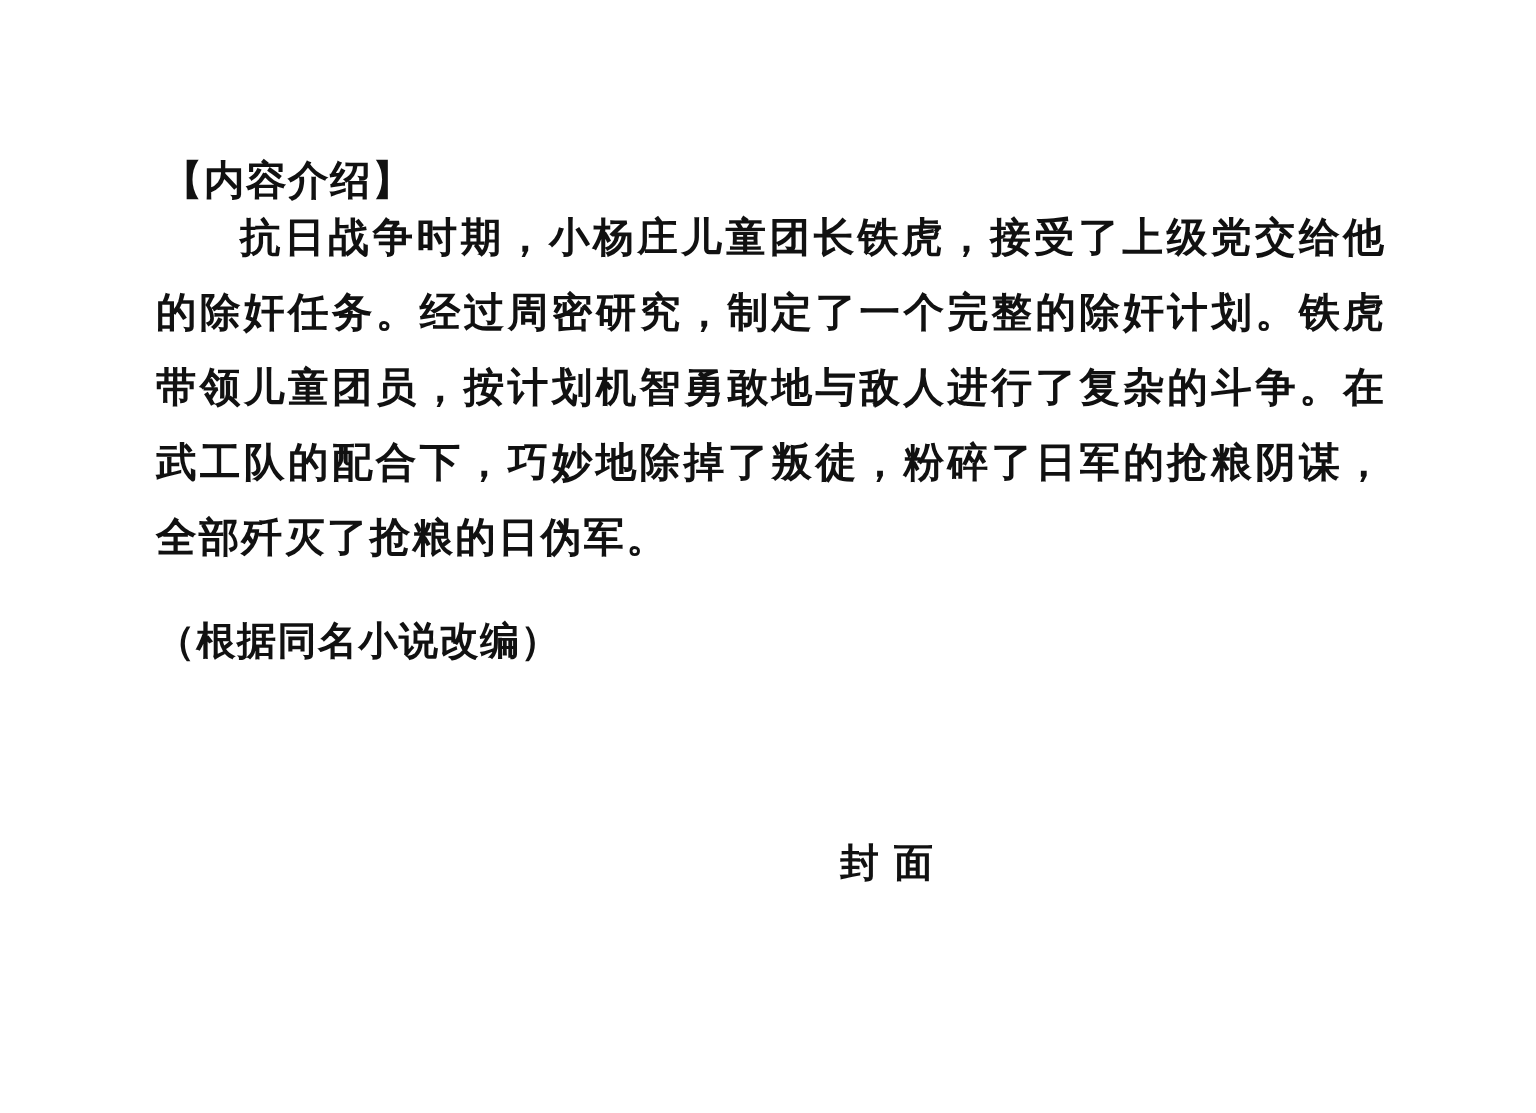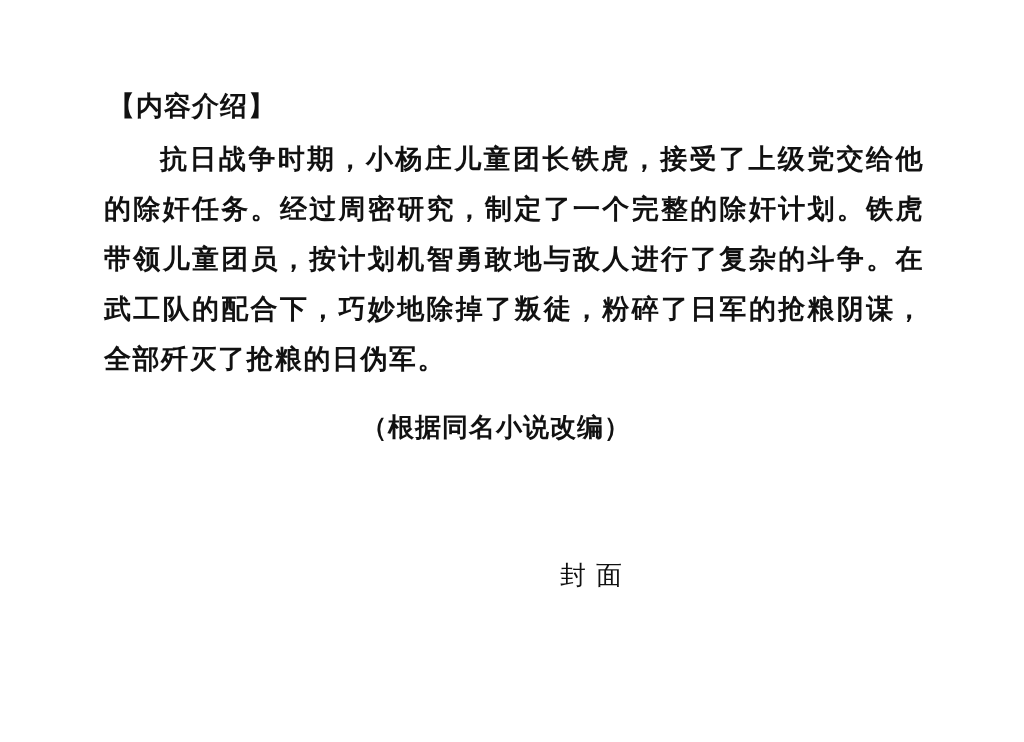--- a/index.html
+++ b/index.html
@@ -16,21 +16,21 @@
   }
   .page {
     position: relative;
     width: 1024px;
     height: 742px;
     background: #ffffff;
   }
   .heading {
     position: absolute;
     left: 108px;
-    top: 88px;
+    top: 102px;
     font-size: 27px;
     font-weight: bold;
     letter-spacing: 1px;
     white-space: nowrap;
   }
   .body-text {
     position: absolute;
     left: 104px;
     top: 134px;
     width: 820px;
@@ -40,31 +40,31 @@
     text-align: justify;
     text-justify: inter-character;
     text-indent: 56px;
     letter-spacing: 1.5px;
   }
   .note {
     position: absolute;
     left: 104px;
     top: 410px;
     width: 784px;
-    text-align: center;
+    text-align: left;
     font-size: 26px;
     font-weight: bold;
     letter-spacing: 1px;
   }
   .credits {
     position: absolute;
     left: 560px;
     top: 558px;
     font-size: 26px;
-    font-weight: normal;
+    font-weight: bold;
     display: flex;
     align-items: baseline;
     gap: 40px;
   }
   .credit-role {
     letter-spacing: 10px;
   }
   .credit-gap {
     display: inline-block;
     width: 66px;

